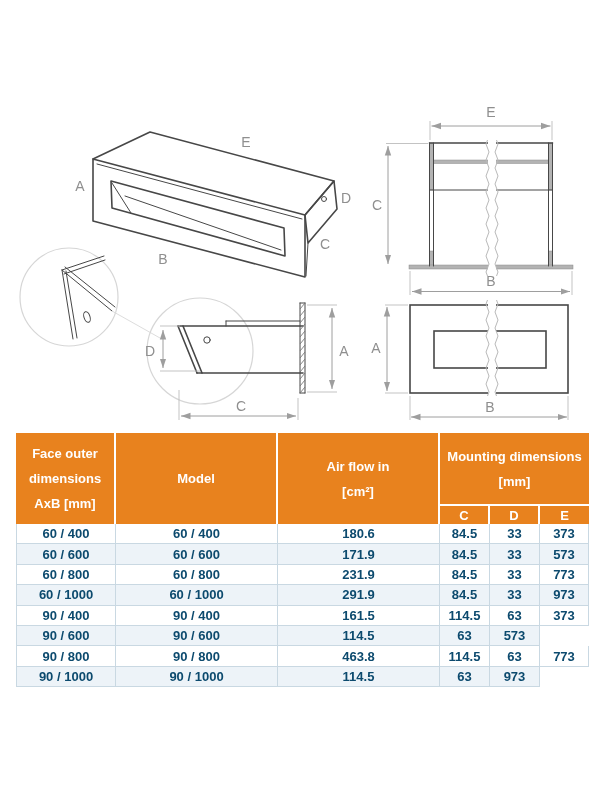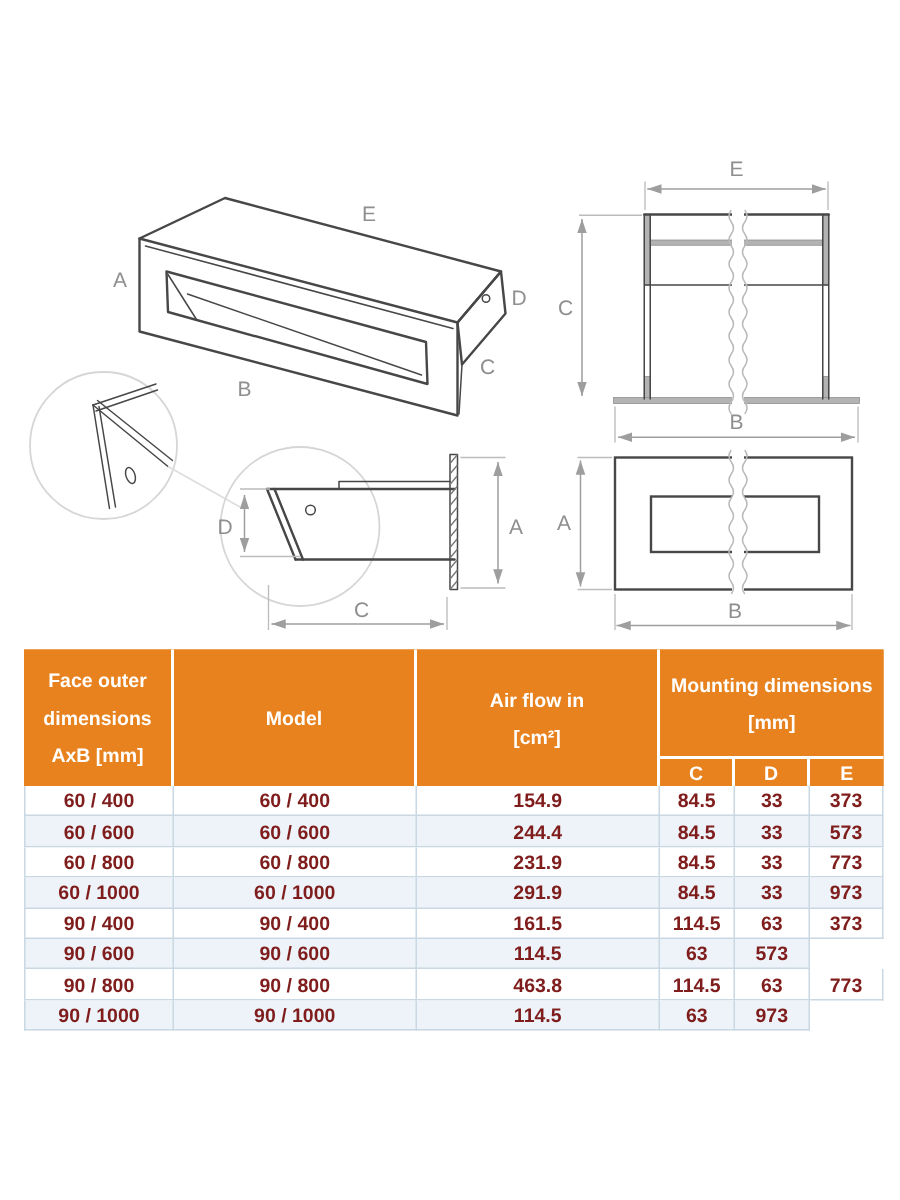--- a/index.html
+++ b/index.html
@@ -48,21 +48,21 @@
   }
   .tbody { border-bottom:0; }
   .tr {
     display:grid;
     grid-template-columns:100px 162px 162px 50px 50px 49px;
     height:20.4px;
   }
   .tr.stripe .td { background:var(--row-stripe, #EDF3F8); }
   .td {
     display:flex; align-items:center; justify-content:center;
-    font-size:13px; font-weight:bold; color:#7f1d1d;
+    font-size:13px; font-weight:bold; color:#0c4a6e;
     border-right:1px solid var(--grid-line, #C9D8E2);
     border-bottom:1px solid var(--grid-line, #C9D8E2);
     background:#fff;
   }
   .td:first-child { border-left:1px solid var(--grid-line, #C9D8E2); }
 </style>
 </head>
 <body>
 
 <div class="page">
@@ -178,29 +178,29 @@
       </div>
       <div class="hs bdr-r2">C</div>
       <div class="hs bdr-r2">D</div>
       <div class="hs">E</div>
     </div>
 
     <div class="tbody">
       <div class="tr">
         <div class="td">60 / 400</div>
         <div class="td">60 / 400</div>
-        <div class="td">154.9</div>
+        <div class="td">180.6</div>
         <div class="td">84.5</div>
         <div class="td">33</div>
         <div class="td">373</div>
       </div>
       <div class="tr stripe">
         <div class="td">60 / 600</div>
         <div class="td">60 / 600</div>
-        <div class="td">244.4</div>
+        <div class="td">171.9</div>
         <div class="td">84.5</div>
         <div class="td">33</div>
         <div class="td">573</div>
       </div>
       <div class="tr">
         <div class="td">60 / 800</div>
         <div class="td">60 / 800</div>
         <div class="td">231.9</div>
         <div class="td">84.5</div>
         <div class="td">33</div>

